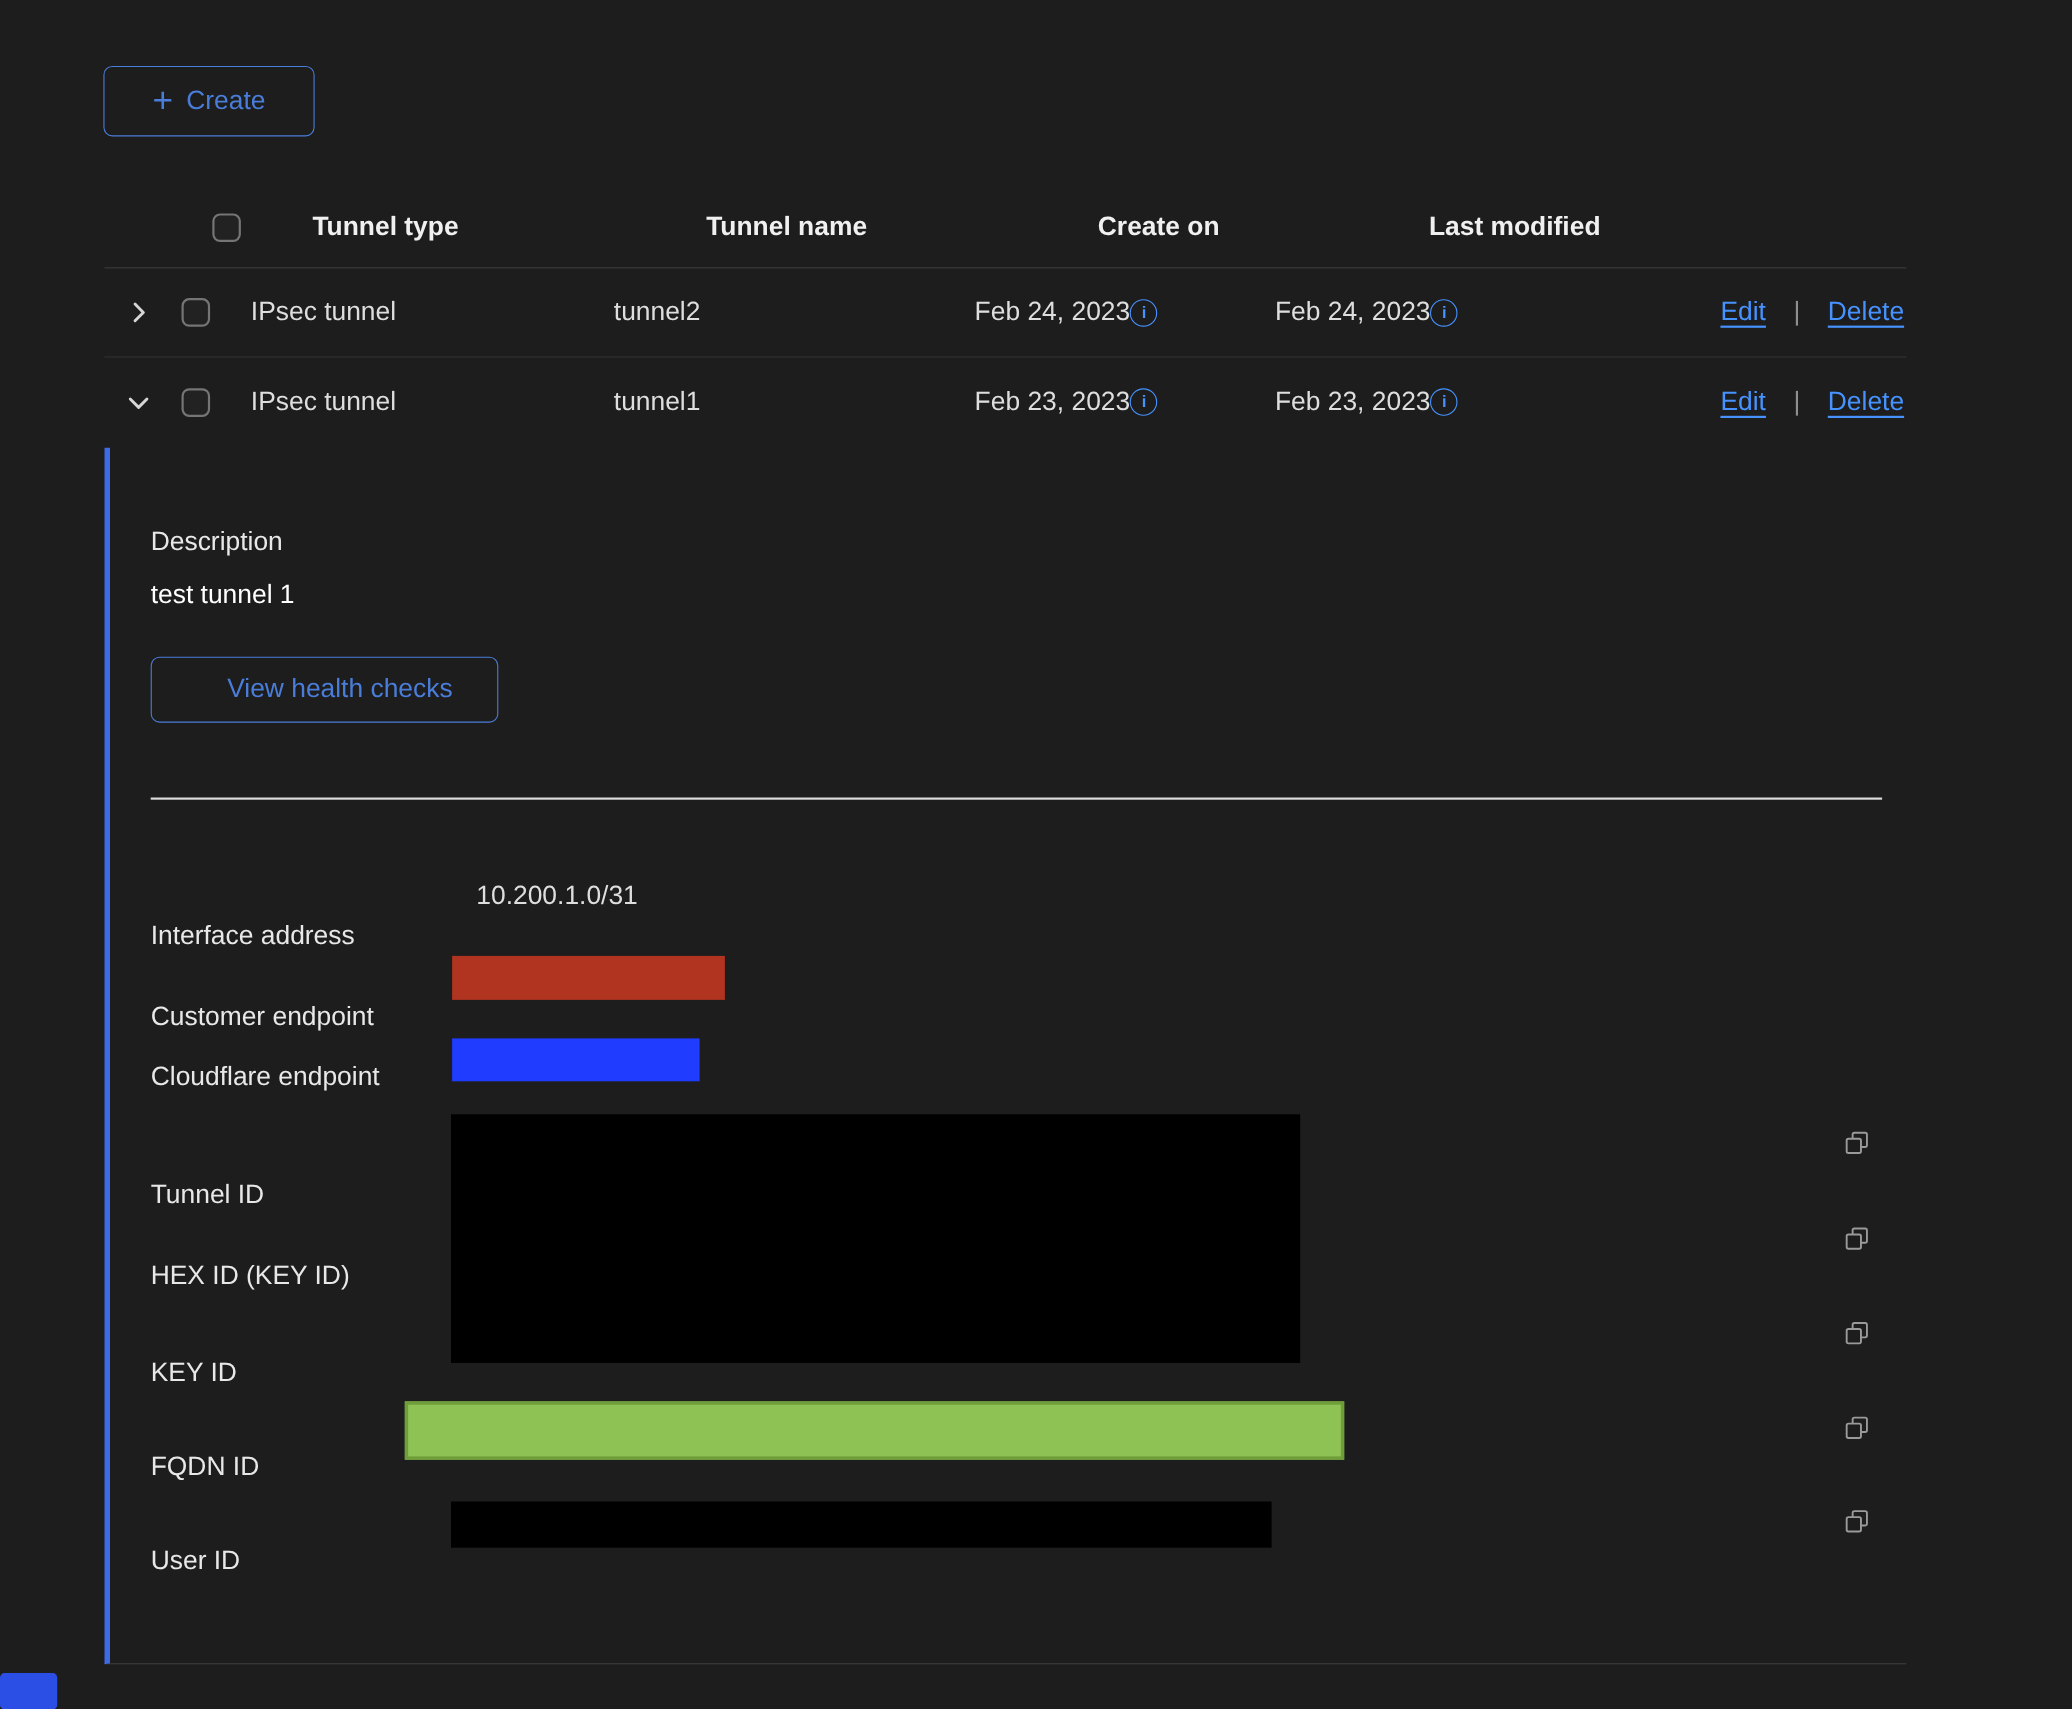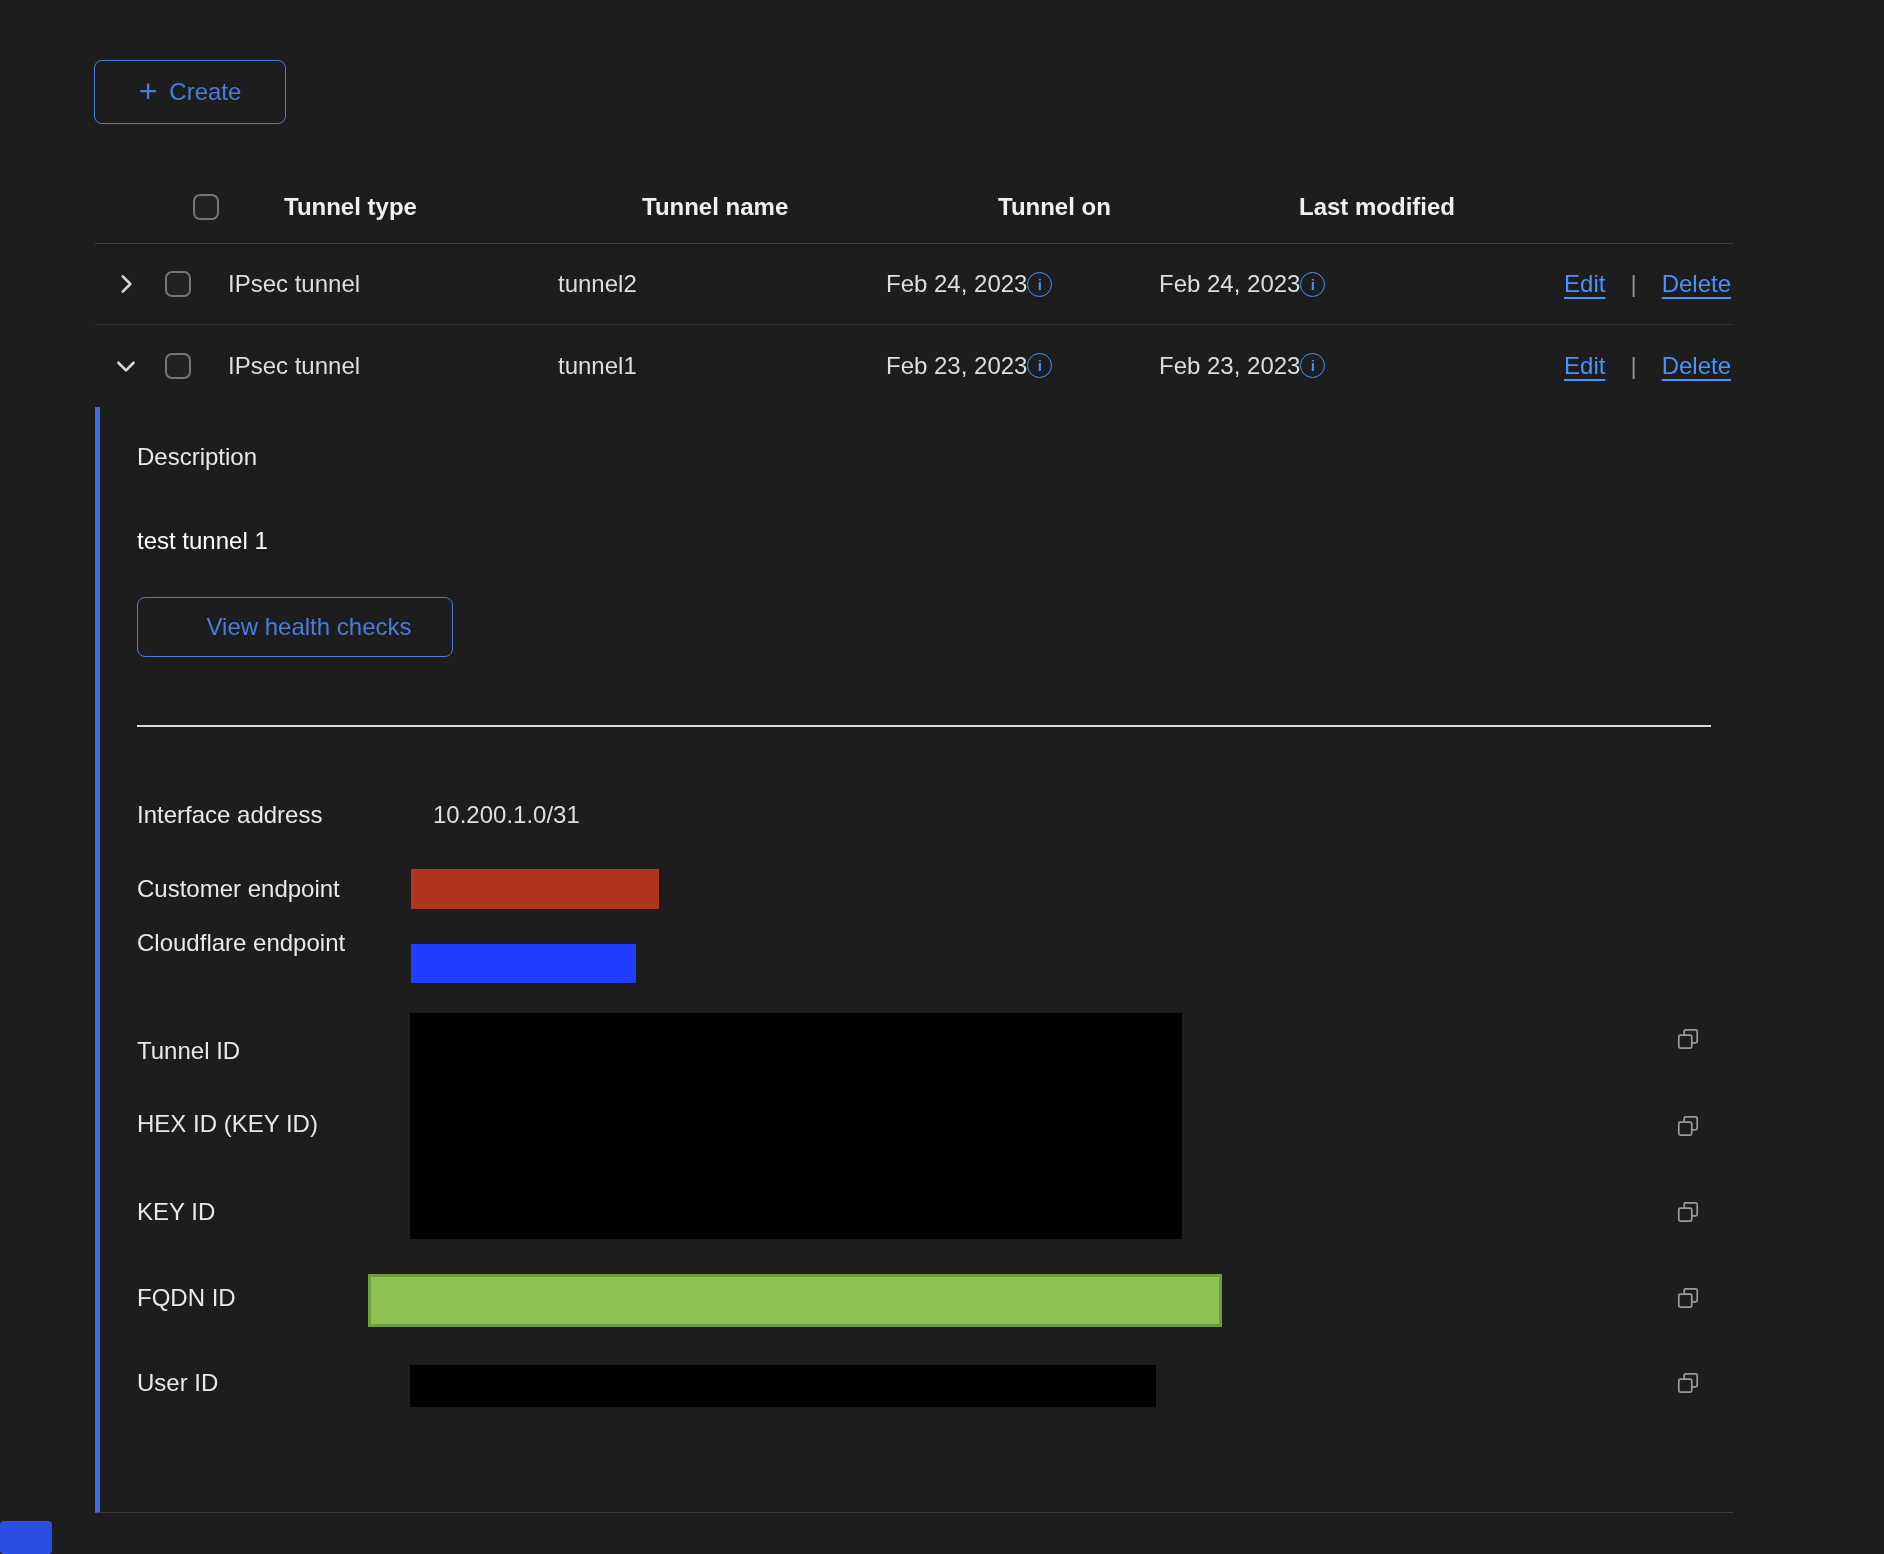--- a/index.html
+++ b/index.html
@@ -68,21 +68,21 @@
   .sep { color:#8f8f8f; font-size:24px; }
 
   
   .panel {
     position:absolute; left:95px; top:407px;
     width:1638px; height:1106px;
     border-left:5px solid #3d6be3;
     border-bottom:1px solid #3d3d3d;
   }
   .panel .abs { position:absolute; }
-  .dt-label { font-size:24px; color:#e8e8e8; line-height:28px; white-space:nowrap; }
+  .dt-label { font-size:24px; color:#e8e8e8; line-height:28px; white-space:nowrap;margin-top:36px; }
   .dt-value { font-size:24px; color:#dedede; line-height:28px; white-space:nowrap; }
   .muted { color:#ffffff; }
 
   .health-btn {
     position:absolute; left:37px; top:190px;
     width:316px; height:60px;
     background:transparent;
     border:1.5px solid #4a7dd9;
     border-radius:8px;
     color:#4a7dd9;
@@ -121,21 +121,21 @@
 
 <div class="table">
 
   <div class="row thead">
     <div class="cell c-expand"></div>
     <div class="cell c-check">
       <span class="checkbox"></span>
     </div>
     <div class="cell th">Tunnel type</div>
     <div class="cell th">Tunnel name</div>
-    <div class="cell th">Tunnel on</div>
+    <div class="cell th">Create on</div>
     <div class="cell th">Last modified</div>
     <div class="cell"></div>
   </div>
 
   <div class="row trow first">
     <div class="cell c-expand">
       <span class="chev">
         <svg width="26" height="26" viewBox="0 0 24 24">
             <path d="M9 5l7 7-7 7" fill="none" stroke="#d6d6d6" stroke-width="2.4" stroke-linecap="round" stroke-linejoin="round"></path>
           </svg>

